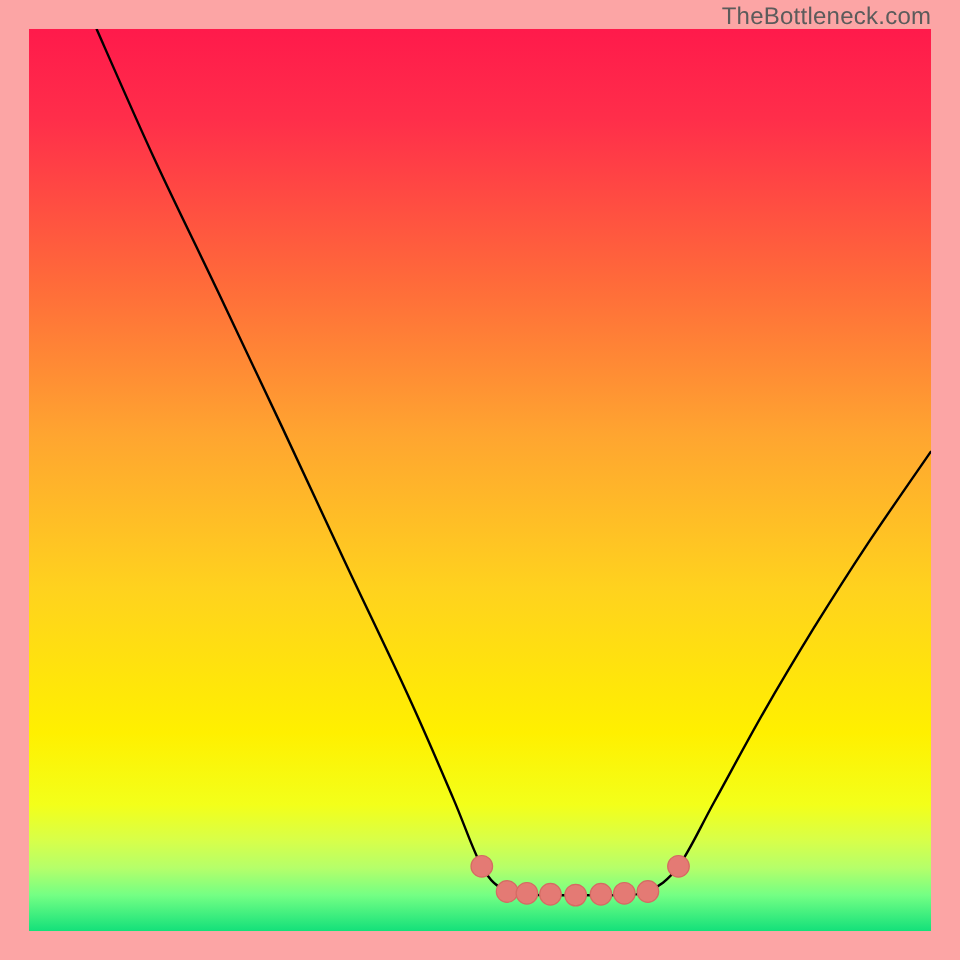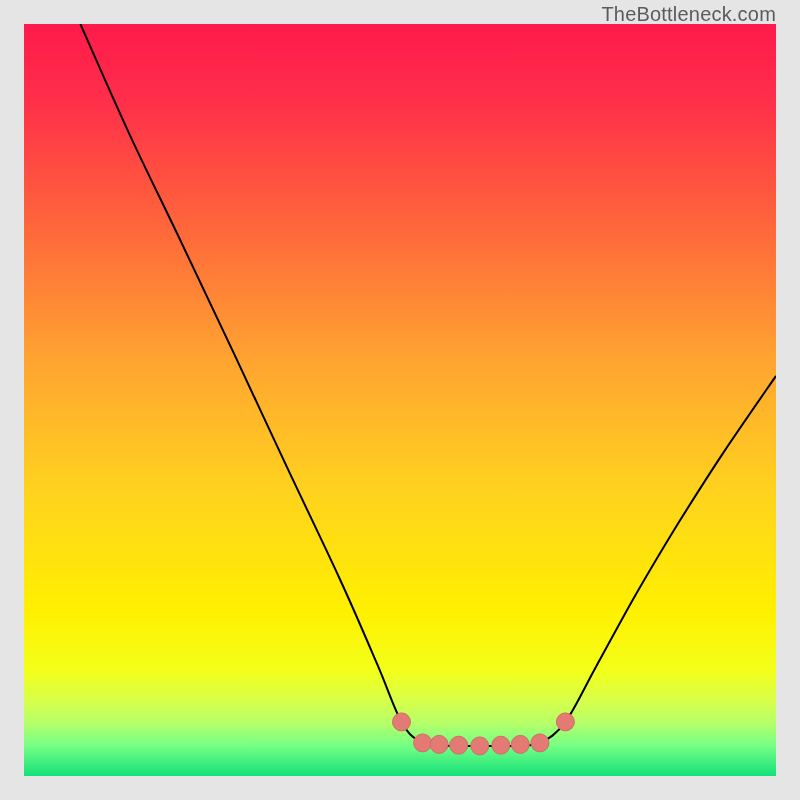--- a/index.html
+++ b/index.html
@@ -7,21 +7,21 @@
     padding: 0;
     width: 800px;
     height: 800px;
     background: #000;
     overflow: hidden;
   }
   .stage {
     position: relative;
     width: 800px;
     height: 800px;
-    background: #e5e5e5;
+    background: #fca5a5;
   }
   .plot-area {
     position: absolute;
     left: 24px;
     top: 24px;
     width: 752px;
     height: 752px;
     overflow: hidden;
   }
   .gradient {

